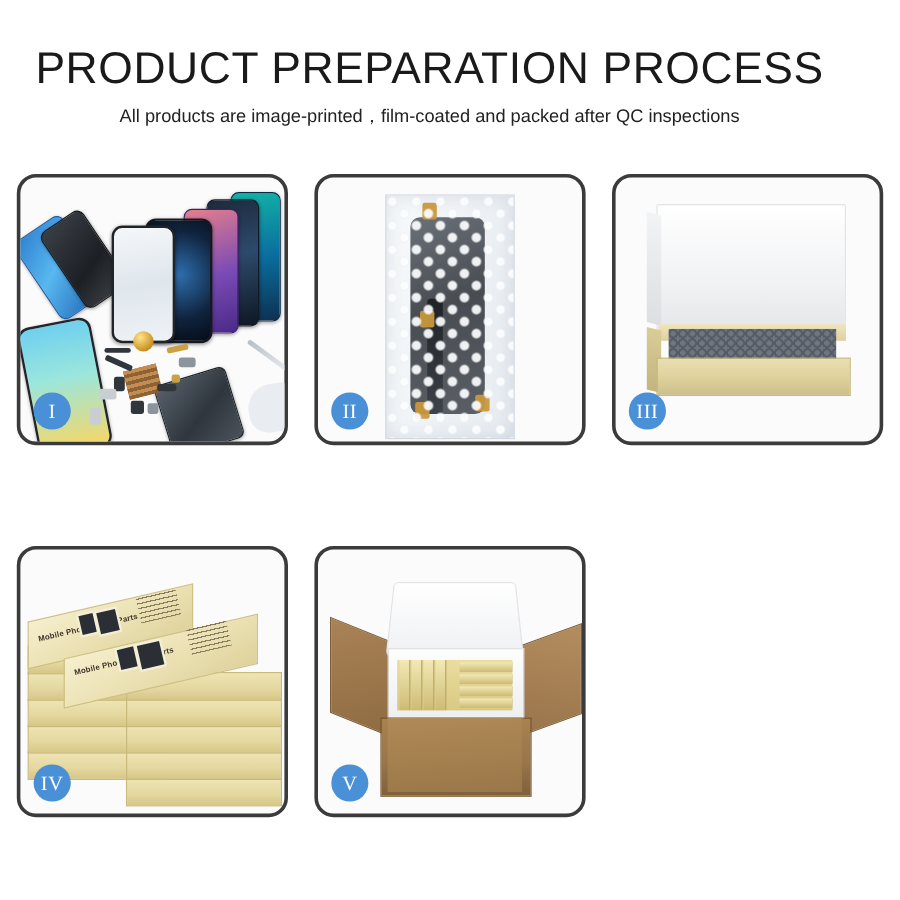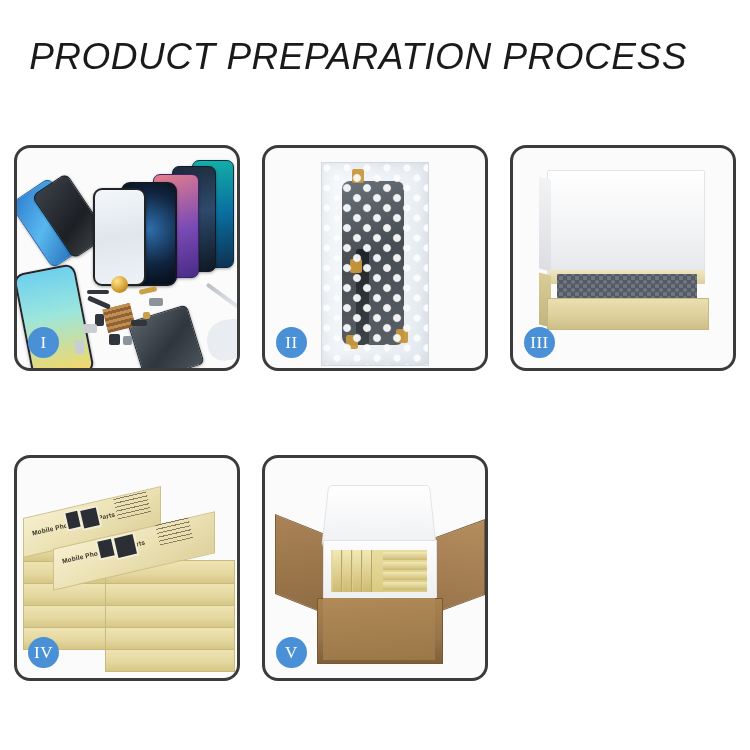--- a/index.html
+++ b/index.html
@@ -18,21 +18,20 @@
     position: absolute;
     left: 0; top: 0;
     width: 750px; height: 750px;
   }
   
   .header {
     position: absolute;
     left: 0; top: 38px;
     width: 716px;
     text-align: center;
-    font-style: italic;
   }
   .main-title {
     font-family: "Liberation Sans", sans-serif;
     font-size: 37px;
     font-weight: 500;
     letter-spacing: 0.5px;
     color: #1a1a1a;
     line-height: 1.05;
     margin: 0;
     white-space: nowrap;
@@ -416,20 +415,21 @@
     opacity: 0.85;
   }
 </style>
 </head>
 <body>
 
 <div class="page">
 
   <div class="header">
     <div class="main-title">PRODUCT PREPARATION PROCESS</div>
+    <div class="sub-title">All products are image-printed，film-coated and packed after QC inspections</div>
   </div>
 
   <div class="grid">
 
     <div class="panel p-c0 p-r0">
       <div class="scene">
         <div class="ph ph-a"></div>
         <div class="ph ph-a2"></div>
         <div class="ph ph-e"></div>
         <div class="ph ph-d"></div>

